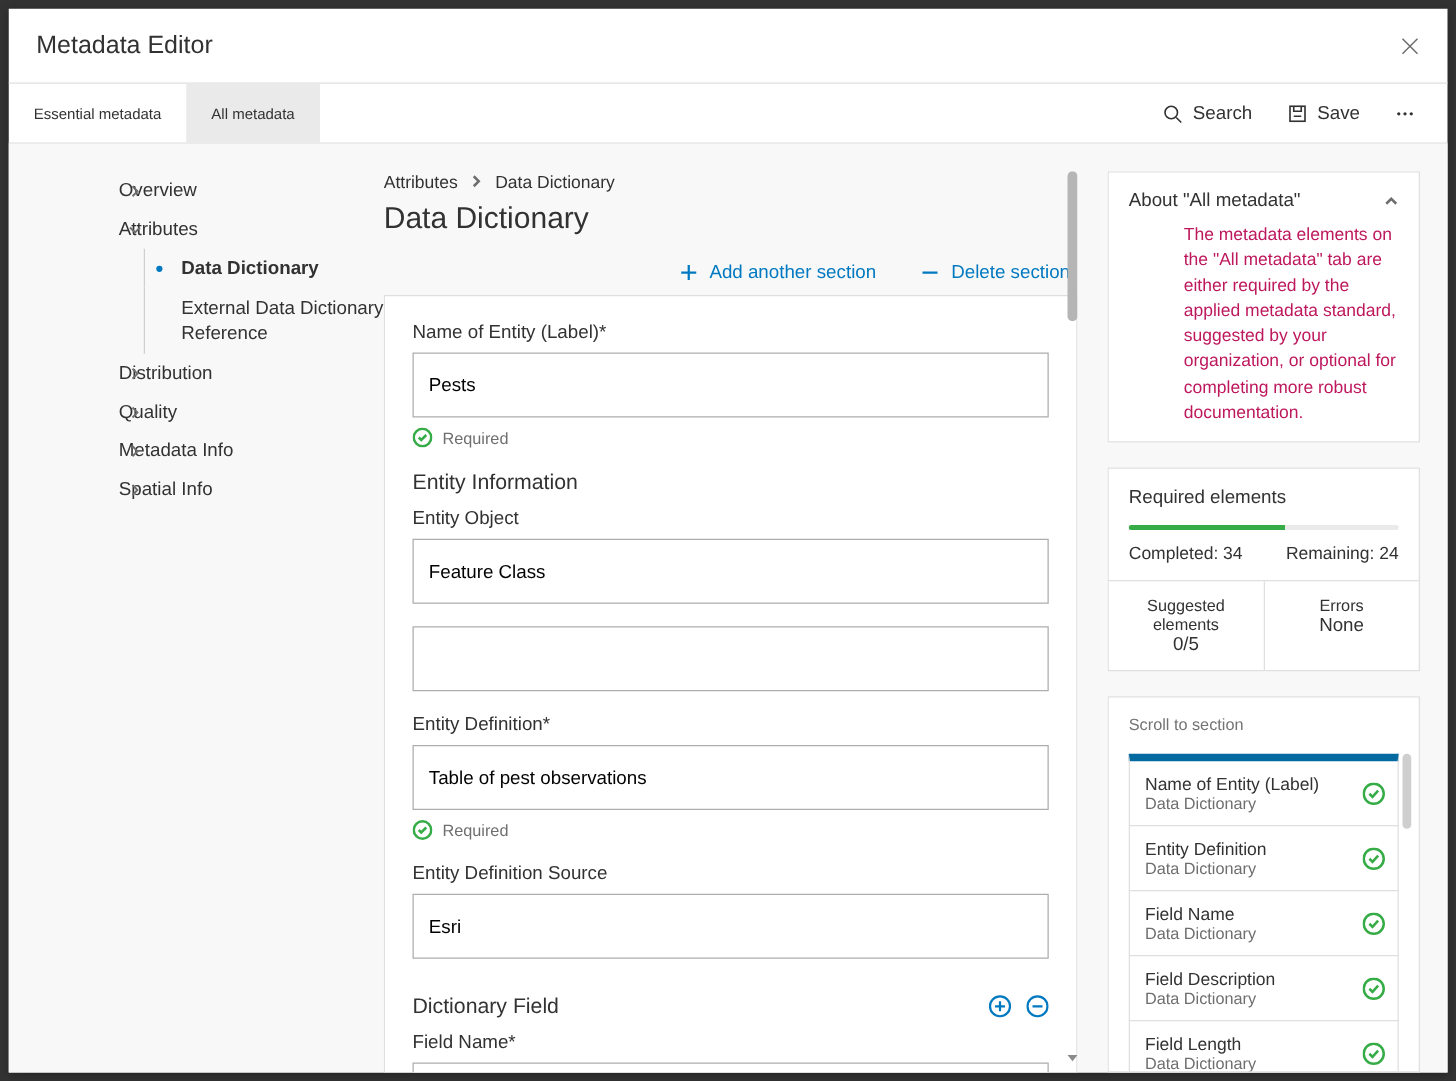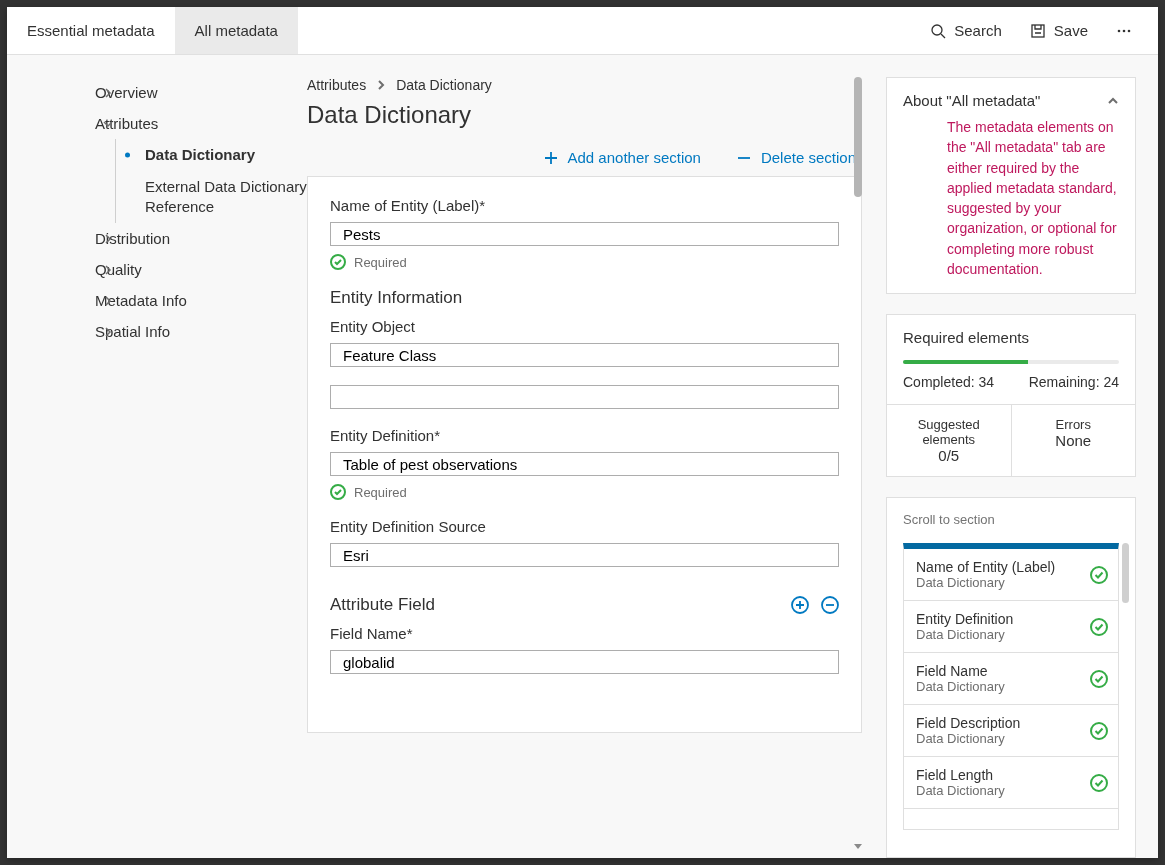--- a/index.html
+++ b/index.html
@@ -34,21 +34,21 @@
     height: 48px;
     display: flex;
     align-items: stretch;
     border-bottom: 1px solid #e0e0e0;
     padding: 0 12px 0 0;
   }
   .tabs { display:flex; height:100%; }
   .tab {
     padding: 0 20px;
     display:flex; align-items:center;
-    font-size: 15px;
+    font-size: 12px;
     color: #323232;
     cursor: pointer;
   }
   .tab.active { background: #eaeaea; }
   .toolbar-spacer { flex:1; }
   .toolbar-action {
     display:flex; align-items:center;
     padding: 0 14px;
     font-size: 15px;
     color: #323232;
@@ -133,21 +133,21 @@
   .link-btn svg { width:14px; height:14px; stroke:#0079c1; fill:none; stroke-width:1.8; }
   .card {
     border:1px solid #dfdfdf;
     background:#fff;
     padding: 20px 22px 40px;
   }
   .field { margin-bottom: 18px; }
   .field label { display:block; font-size:15px; margin-bottom:8px; }
   .field input {
     width:100%;
-    height:24px;
+    height:52px;
     padding: 0 12px;
     font-size:15px;
     border:1px solid #adadad;
     outline:none;
     font-family:inherit;
   }
   .req-note {
     display:flex; align-items:center; gap:8px; font-size:13px; color:#6e6e6e; margin-top:8px;
   }
   .req-note svg { width:16px; height:16px; stroke:#35ac46; fill:none; stroke-width:2; }
@@ -206,20 +206,26 @@
   .req-item .name { font-size:14px; }
   .req-item .loc { font-size:13px; color:#6e6e6e; }
   .req-item svg { position:absolute; right:10px; top:50%; transform:translateY(-50%); width:18px; height:18px; stroke:#35ac46; fill:none; stroke-width:2;}
   .mini-scroll { position:absolute; right:-10px; top:0; width:7px; height:60px; background:#cfcfcf; border-radius:4px; }
 </style>
 </head>
 <body>
 
 <div class="modal">
 
+  <div class="header">
+    <h1>Metadata Editor</h1>
+    <svg class="close-icon" viewBox="0 0 16 16">
+        <path d="M2 2 L14 14 M14 2 L2 14"></path>
+      </svg>
+  </div>
 
   <div class="toolbar">
     <div class="tabs">
       <div class="tab">Essential metadata</div>
       <div class="tab active">All metadata</div>
     </div>
     <div class="toolbar-spacer"></div>
     <div class="toolbar-action">
       <svg viewBox="0 0 16 16">
           <circle cx="7" cy="7" r="5"></circle>
@@ -352,21 +358,21 @@
               <span>Required</span>
             </div>
           </div>
 
           <div class="field">
             <label>Entity Definition Source</label>
             <input type="text" value="Esri" style="">
           </div>
 
           <div class="attr-field-head">
-            <h3 class="section-heading">Attribute Field</h3>
+            <h3 class="section-heading">Dictionary Field</h3>
             <div class="icons">
               <svg viewBox="0 0 18 18">
                   <circle cx="9" cy="9" r="8"></circle>
                   <path d="M9 5 V13 M5 9 H13"></path>
                 </svg>
               <svg viewBox="0 0 18 18">
                   <circle cx="9" cy="9" r="8"></circle>
                   <path d="M5 9 H13"></path>
                 </svg>
             </div>

